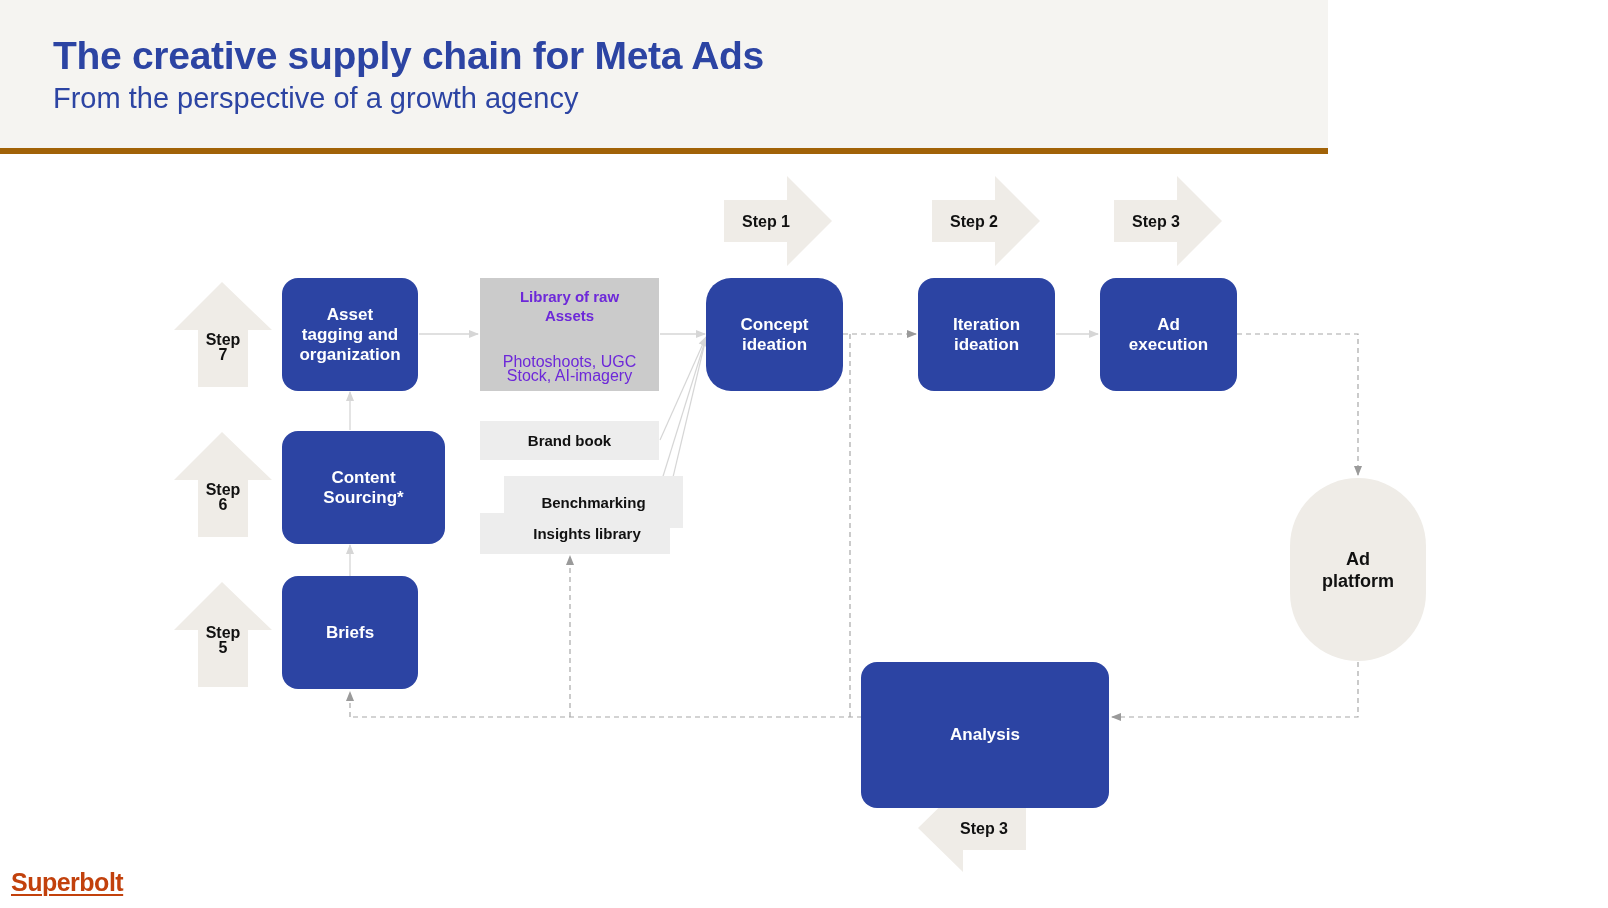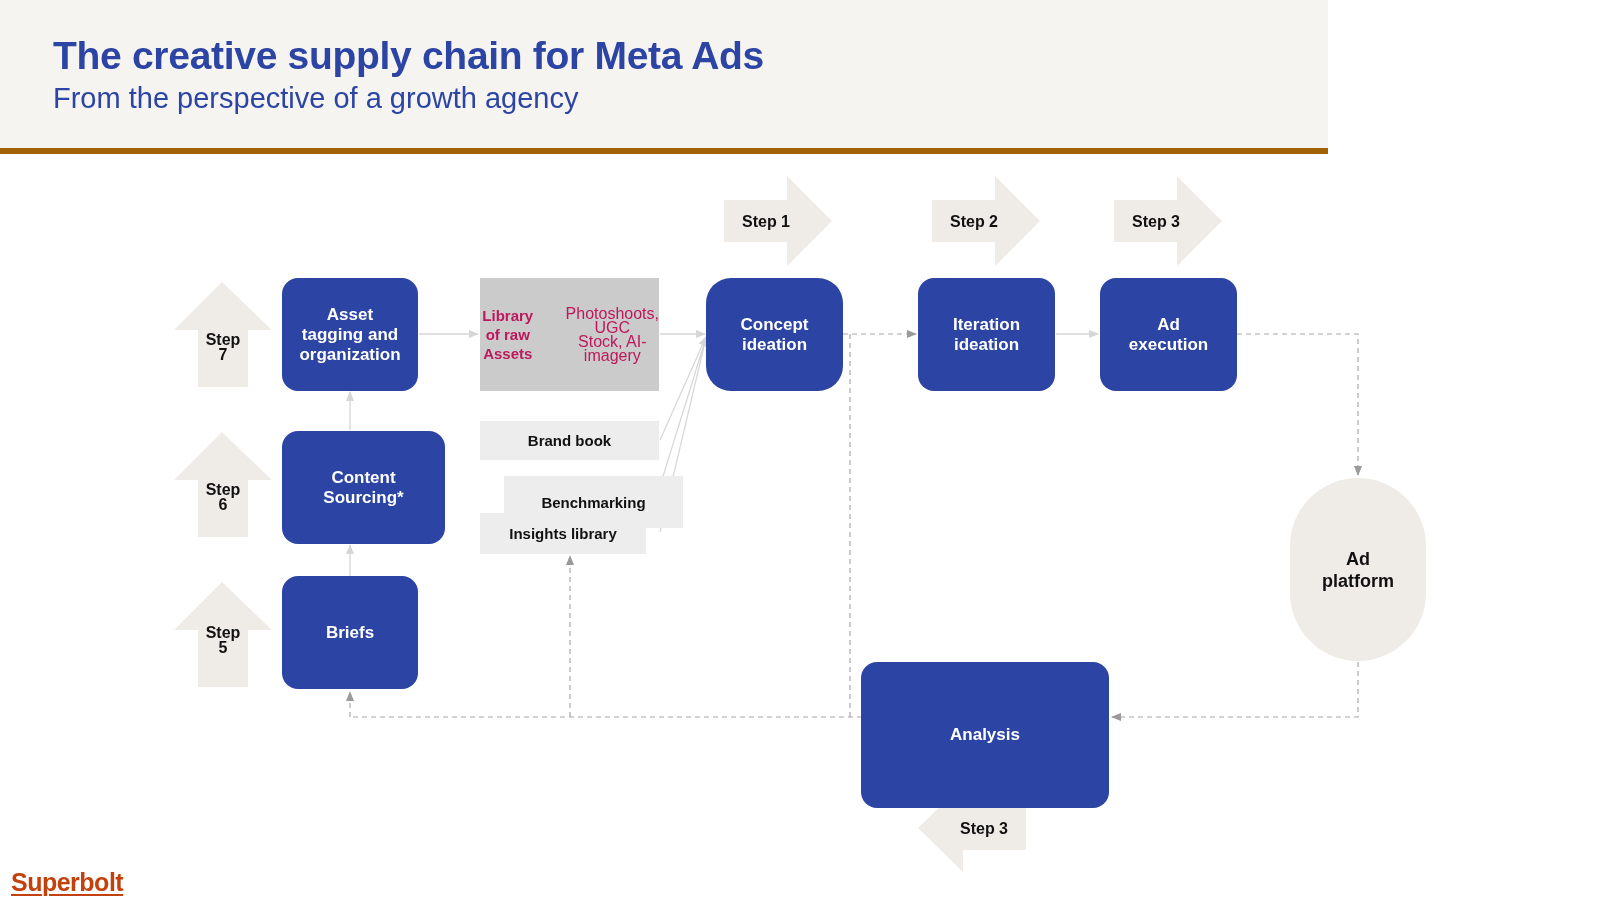--- a/index.html
+++ b/index.html
@@ -2,21 +2,21 @@
 <html><head>
 <meta charset="utf-8">
 <style>
   html, body { margin: 0; padding: 0; }
   body { width: 1608px; height: 908px; position: relative; background: #ffffff; overflow: hidden; font-family: "Liberation Sans", sans-serif; }
   .header { position: absolute; left: 0; top: 0; width: 1328px; height: 148px; background: #f5f4f1; border-bottom: 6px solid #a16207; }
   .title { position: absolute; left: 53px; top: 34px; font-size: 39px; font-weight: bold; color: #2c44a3; letter-spacing: -0.3px; }
   .subtitle { position: absolute; left: 53px; top: 82px; font-size: 29px; color: #2c44a3; }
   .box { position: absolute; background: #2c44a3; color: #ffffff; border-radius: 16px; display: flex; align-items: center; justify-content: center; text-align: center; font-weight: bold; font-size: 17px; line-height: 20px; white-space: pre-line; }
   .gbox { position: absolute; background: #ededed; color: #111; display: flex; align-items: center; justify-content: center; font-weight: bold; font-size: 15px; }
-  .libbox { position: absolute; background: #cbcbcb; color: #be185d; display: flex; flex-direction: row; align-items: center; justify-content: center; text-align: center; gap: 30px; }
+  .libbox { position: absolute; background: #cbcbcb; color: #6d28d9; display: flex; flex-direction: column; align-items: center; justify-content: center; text-align: center; gap: 30px; }
   .libbox .lt { font-weight: bold; font-size: 15px; line-height: 19px; white-space: pre-line; }
   .libbox .ls { font-size: 16px; line-height: 14px; white-space: pre-line; }
   .pill { position: absolute; background: #efece7; color: #111; border-radius: 70px; display: flex; align-items: center; justify-content: center; text-align: center; font-weight: bold; font-size: 18px; line-height: 22px; white-space: pre-line; }
   svg.lines { position: absolute; left: 0; top: 0; }
   .steplabel { position: absolute; font-weight: bold; font-size: 16px; color: #111; text-align: center; line-height: 15px; white-space: pre-line; }
   .logo { position: absolute; left: 11px; top: 868px; font-size: 25px; font-weight: bold; color: #c2410c; letter-spacing: -0.5px; text-decoration: underline; text-decoration-thickness: 2px; text-underline-offset: 3px; }
 </style>
 </head>
 <body>
 
@@ -84,21 +84,21 @@
 <div class="box" style="left:282px; top:576px; width:136px; height:113px;">Briefs</div>
 
 <div class="libbox" style="left:480px; top:278px; width:179px; height:113px;">
   <div class="lt">Library of raw
 Assets</div>
   <div class="ls">Photoshoots, UGC
 Stock, AI-imagery</div>
 </div>
 <div class="gbox" style="left:480px; top:421px; width:179px; height:39px;">Brand book</div>
 <div class="gbox" style="left:480px; top:476px; width:179px; height:52px;margin-left:24px;">Benchmarking</div>
-<div class="gbox" style="left:480px; top:513px; width:166px; height:41px;">Insights library</div>
+<div class="gbox" style="left:480px; top:513px; width:166px; height:41px;padding-left:24px;">Insights library</div>
 
 <div class="box" style="left:706px; top:278px; width:137px; height:113px;border-radius:25px;">Concept
 ideation</div>
 <div class="box" style="left:918px; top:278px; width:137px; height:113px;">Iteration
 ideation</div>
 <div class="box" style="left:1100px; top:278px; width:137px; height:113px;">Ad
 execution</div>
 
 <div class="pill" style="left:1290px; top:478px; width:136px; height:183px;">Ad
 platform</div>

